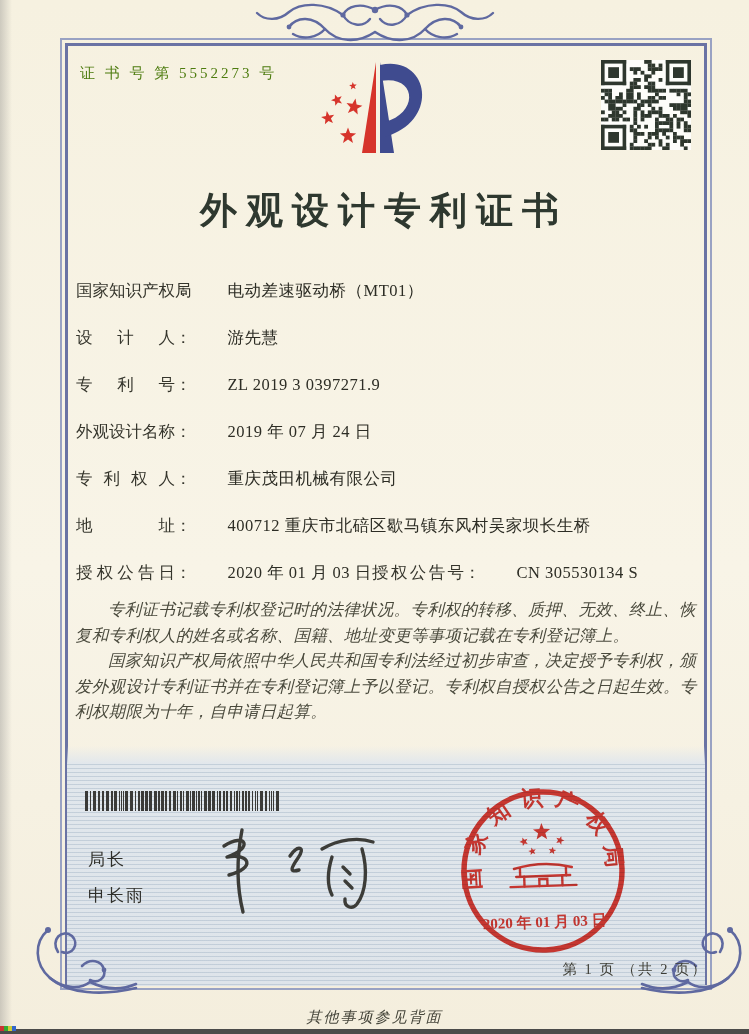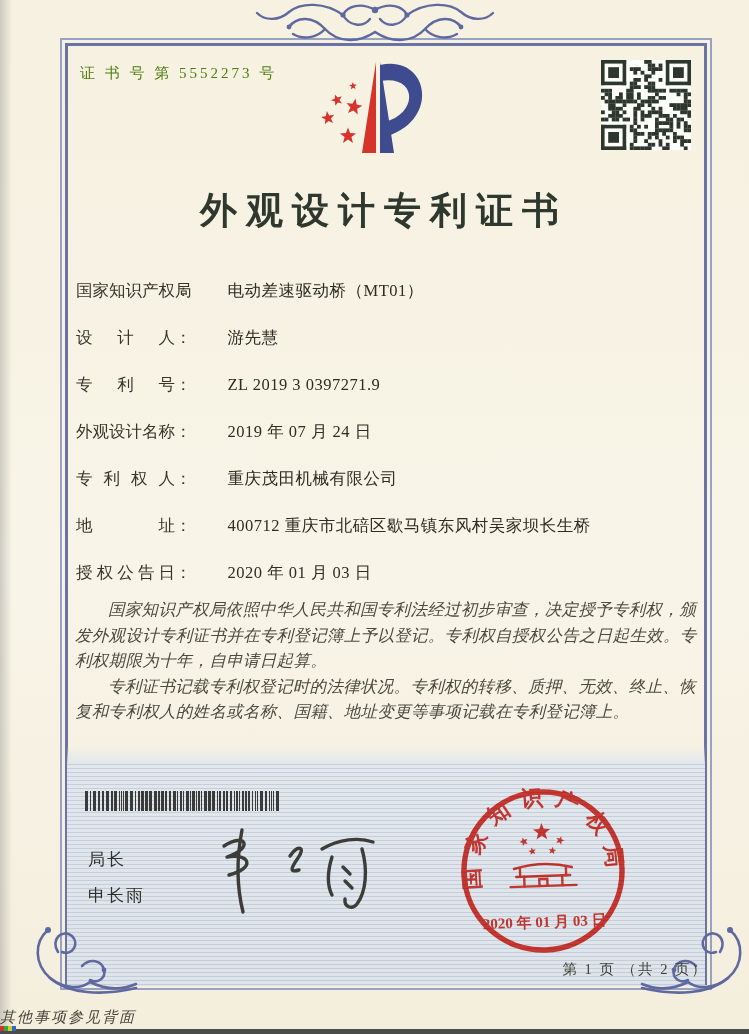--- a/index.html
+++ b/index.html
@@ -50,21 +50,21 @@
   .sig-block{position:absolute;left:88px;top:848px;color:#2f2f2a;font-size:17px;
     font-family:"Liberation Sans",sans-serif;letter-spacing:2px;}
   .sig-block .sig-title{margin-bottom:13px;}
   .signature-svg{position:absolute;left:196px;top:822px;}
 
   .seal-svg{position:absolute;left:452px;top:780px;transform:rotate(-2deg);
     mix-blend-mode:multiply;opacity:.94;}
 
   .page-footer{position:absolute;left:60px;top:960px;width:648px;text-align:right;
     font-size:14.5px;letter-spacing:2px;color:#3e3e36;}
-  .back-note{position:absolute;left:0;top:1008px;width:749px;text-align:left;
+  .back-note{position:absolute;left:0;top:1008px;width:749px;text-align:center;
     font-size:15px;letter-spacing:2px;color:#45453a;font-style:italic;}
 
   .logo-svg{position:absolute;left:316px;top:54px;}
   .qr-svg{position:absolute;left:601px;top:60px;}
   .ornament-top{position:absolute;left:252px;top:0px;}
   .flourish{position:absolute;}
   .flourish.left{left:24px;top:922px;}
   .flourish.right{left:636px;top:922px;transform:scaleX(-1);}
 </style>
 </head>
@@ -386,26 +386,29 @@
     <span class="lbl">外观设计名称</span><span class="colon">：</span><span class="val">2019 年 07 月 24 日</span>
   </div>
   <div class="field-row" style="top:468px">
     <span class="lbl">专利权人</span><span class="colon">：</span><span class="val">重庆茂田机械有限公司</span>
   </div>
   <div class="field-row" style="top:515px">
     <span class="lbl">地址</span><span class="colon">：</span><span class="val">400712 重庆市北碚区歇马镇东风村吴家坝长生桥</span>
   </div>
   <div class="field-row" style="top:562px">
     <span class="lbl">授权公告日</span><span class="colon">：</span><span class="val">2020 年 01 月 03 日</span>
+    <span class="pair2">
+      <span class="lbl">授权公告号</span><span class="colon">：</span><span class="val">CN 305530134 S</span>
+    </span>
   </div>
 </div>
 
 <div class="paras">
+  <p>专利证书记载专利权登记时的法律状况。专利权的转移、质押、无效、终止、恢复和专利权人的姓名或名称、国籍、地址变更等事项记载在专利登记簿上。</p>
   <p>国家知识产权局依照中华人民共和国专利法经过初步审查，决定授予专利权，颁发外观设计专利证书并在专利登记簿上予以登记。专利权自授权公告之日起生效。专利权期限为十年，自申请日起算。</p>
-  <p>专利证书记载专利权登记时的法律状况。专利权的转移、质押、无效、终止、恢复和专利权人的姓名或名称、国籍、地址变更等事项记载在专利登记簿上。</p>
 </div>
 
 <svg class="barcode" width="197" height="20" viewBox="0 0 197 20">
   <g id="barcode-bars" fill="#3a3a38">
       <rect x="0" y="0" width="3" height="20"></rect>
       <rect x="5" y="0" width="1" height="20"></rect>
       <rect x="8" y="0" width="3" height="20"></rect>
       <rect x="13" y="0" width="2" height="20"></rect>
       <rect x="17" y="0" width="2" height="20"></rect>
       <rect x="21" y="0" width="3" height="20"></rect>

